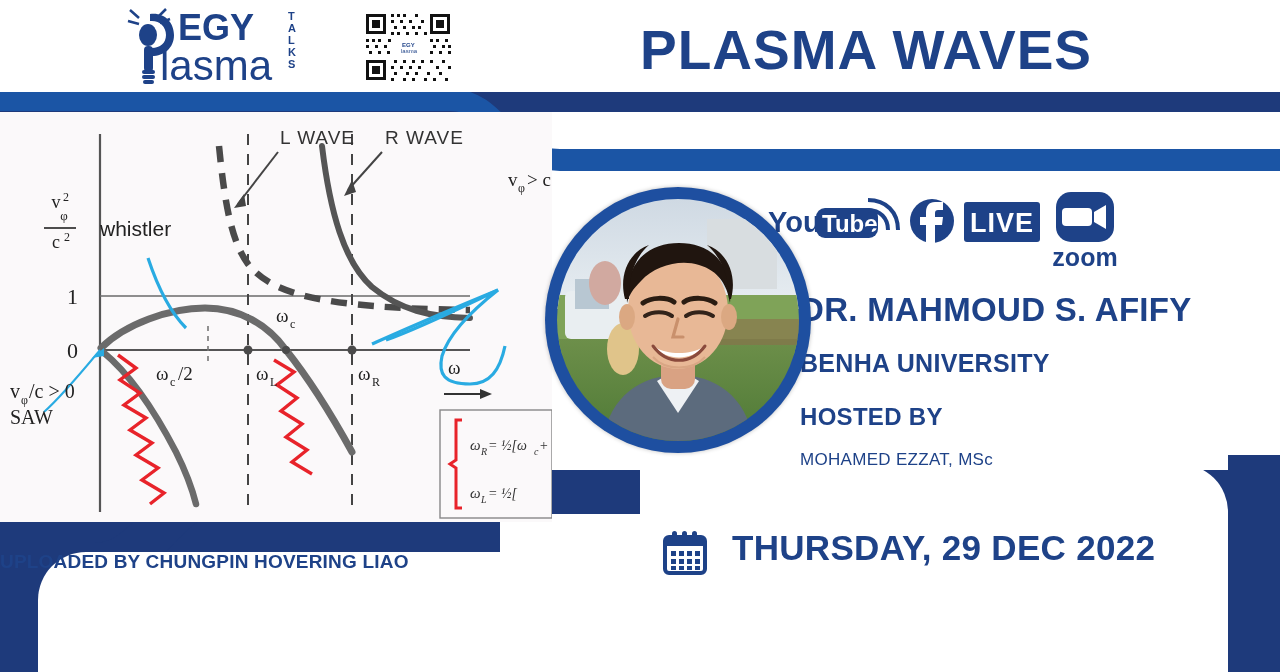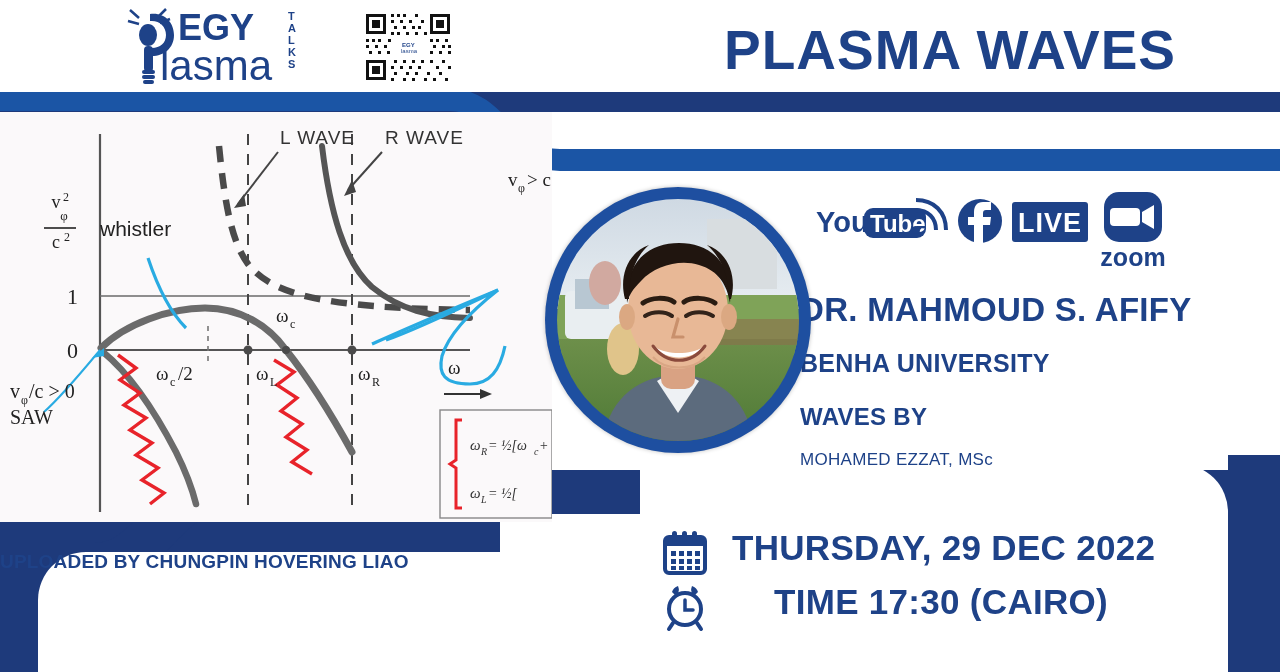--- a/index.html
+++ b/index.html
@@ -30,21 +30,21 @@
     width:230px; height:86px;
   }
   .logo-svg { width:230px; height:86px; display:block; }
   .qr-wrap {
     position:absolute; left:358px; top:8px;
     width:104px; height:80px;
   }
   .qr-svg { width:104px; height:80px; display:block; }
   .poster-title {
     position:absolute; left:640px; top:18px; width:620px;
-    text-align:center;
+    text-align:left;
     font-size:55px; font-weight:bold; letter-spacing:1px;
     color:#1e4288;
     font-family:"Liberation Sans", sans-serif;
   }
 
   
   .diagram-panel {
     position:absolute; left:0px; top:112px;
     width:552px; height:410px;
     background:#fbf9fa;
@@ -74,21 +74,21 @@
   .photo-inner {
     position:absolute; left:12px; top:12px;
     width:242px; height:242px;
     border-radius:50%;
     overflow:hidden;
   }
   .photo-svg { width:242px; height:242px; display:block; }
 
   
   .social-row {
-    position:absolute; left:812px; top:190px;
+    position:absolute; left:764px; top:190px;
     width:360px; height:86px;
     z-index:7;
   }
   .social-svg { width:360px; height:86px; display:block; }
 
   
   .speaker-block {
     position:absolute; left:800px; top:292px; width:472px;
     text-align:left; z-index:7;
     color:#1e4288;
@@ -448,21 +448,21 @@
         <path d="M302,18 h22 a4,4 0 0 1 4,4 v10 a4,4 0 0 1 -4,4 h-22 a4,4 0 0 1 -4,-4 v-10 a4,4 0 0 1 4,-4 Z" fill="#ffffff"></path>
         <path d="M330,22 l12,-7 v24 l-12,-7 Z" fill="#ffffff"></path>
         <text x="321" y="76" font-family="Liberation Sans, sans-serif" font-size="25" font-weight="bold" fill="#1e4288" text-anchor="middle">zoom</text>
       </g>
     </svg>
   </div>
 
   <div class="speaker-block">
     <div class="speaker-name">DR. MAHMOUD S. AFIFY</div>
     <div class="speaker-affil">BENHA UNIVERSITY</div>
-    <div class="hosted-label">WAVES BY</div>
+    <div class="hosted-label">HOSTED BY</div>
     <div class="host-name">MOHAMED EZZAT, MSc</div>
   </div>
 
   <div class="datetime-block">
     <div class="dt-row">
       <span class="dt-icon">
         <svg width="50" height="50" viewBox="0 0 50 50">
           <rect x="5" y="9" width="40" height="36" rx="4" fill="none" stroke="#1e4288" stroke-width="4"></rect>
           <rect x="5" y="9" width="40" height="9" fill="#1e4288"></rect>
           <rect x="12" y="3" width="5" height="11" rx="2.5" fill="#1e4288"></rect>
@@ -479,28 +479,15 @@
               <rect x="35" y="31" width="5" height="5"></rect>
             <rect x="11" y="38" width="5" height="4"></rect>
               <rect x="19" y="38" width="5" height="4"></rect>
             <rect x="27" y="38" width="5" height="4"></rect>
               <rect x="35" y="38" width="5" height="4"></rect>
           </g>
         </svg>
       </span>
       <span class="dt-text">THURSDAY,  29 DEC 2022</span>
     </div>
-    <div class="dt-row time-row">
-      <span class="dt-icon">
-        <svg width="50" height="50" viewBox="0 0 50 50">
-          <circle cx="25" cy="27" r="16" fill="none" stroke="#1e4288" stroke-width="4"></circle>
-          <path d="M12,10 a9,9 0 0 1 6,-6 a9,9 0 0 1 -2,10 Z" fill="#1e4288"></path>
-          <path d="M38,10 a9,9 0 0 0 -6,-6 a9,9 0 0 0 2,10 Z" fill="#1e4288"></path>
-          <path d="M13,41 l-4,6" stroke="#1e4288" stroke-width="4" stroke-linecap="round"></path>
-          <path d="M37,41 l4,6" stroke="#1e4288" stroke-width="4" stroke-linecap="round"></path>
-          <path d="M25,18 v10 h8" fill="none" stroke="#1e4288" stroke-width="3.5" stroke-linecap="round"></path>
-        </svg>
-      </span>
-      <span class="dt-text">TIME 17:30 (CAIRO)</span>
-    </div>
   </div>
 
 </div>
 
 </body></html>

